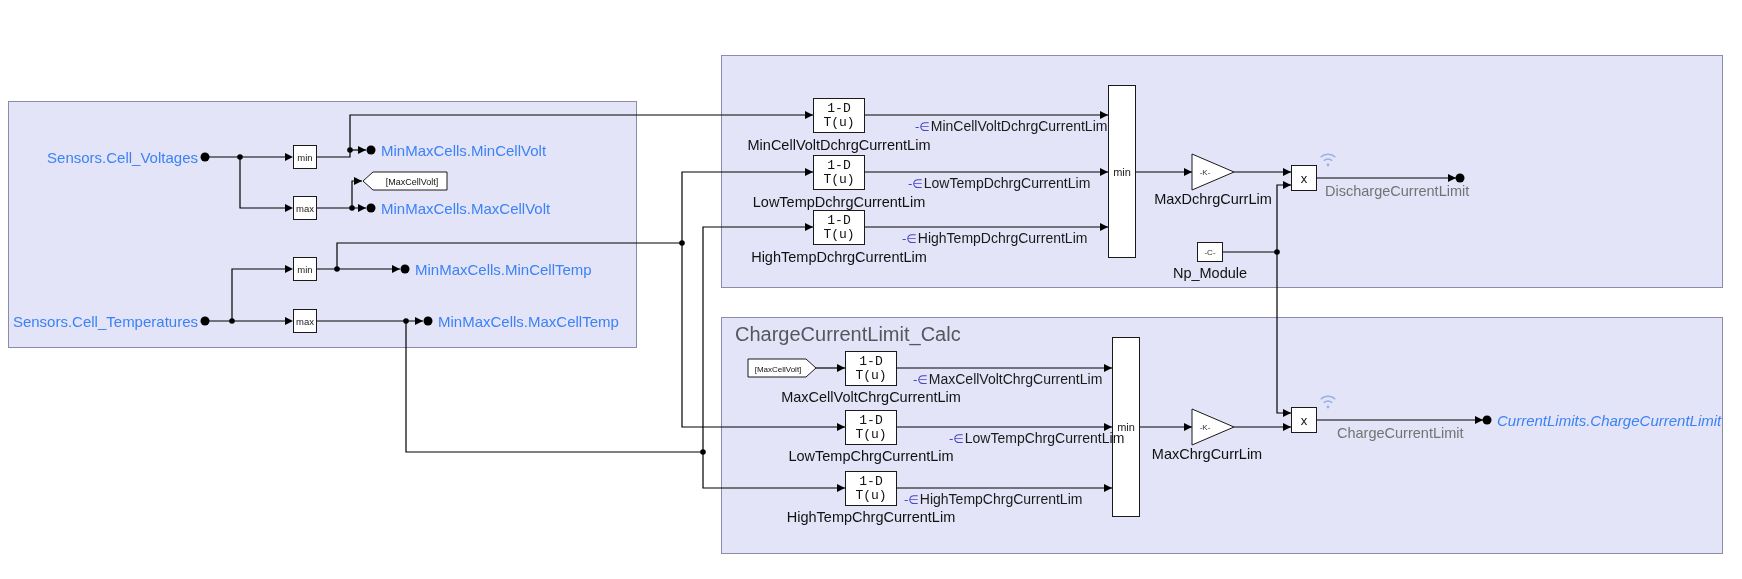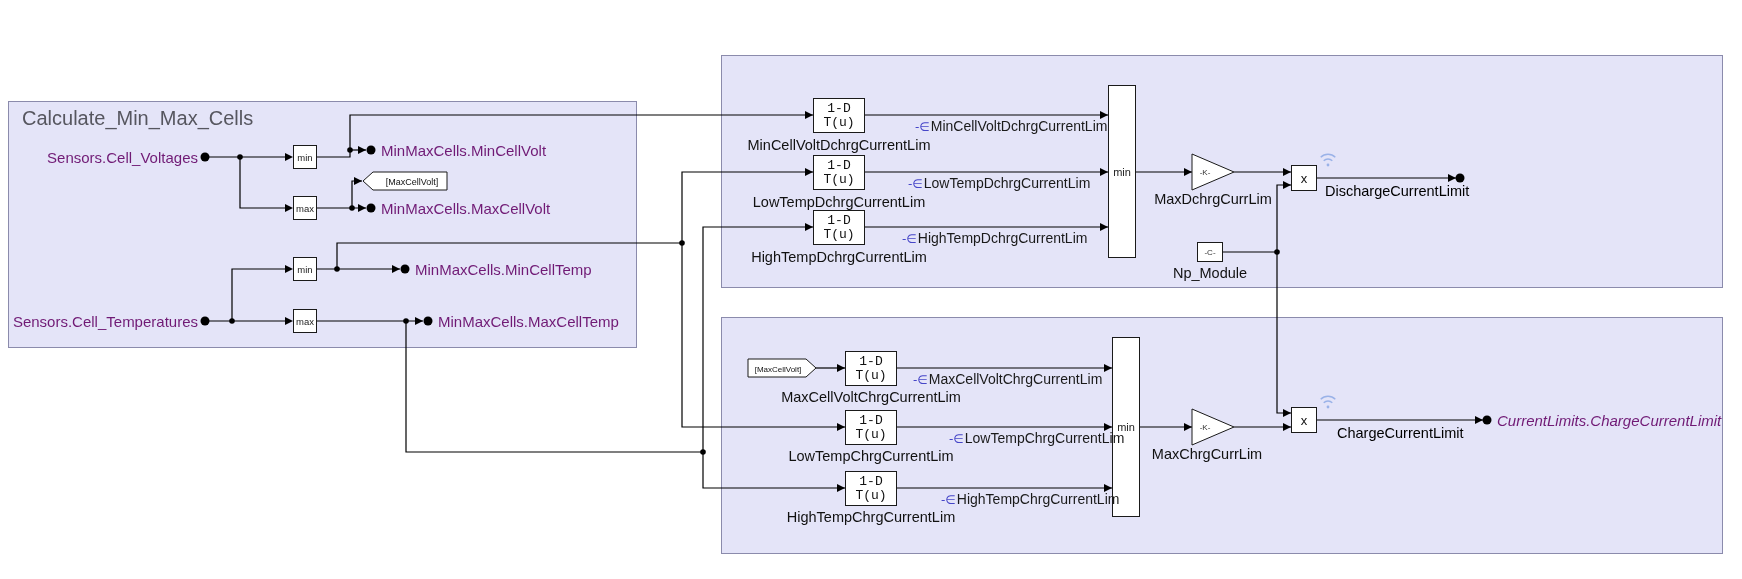--- a/index.html
+++ b/index.html
@@ -8,24 +8,24 @@
   .ssbox{position:absolute;background:#e4e4f8;border:1px solid #8b8bac;box-sizing:border-box;}
   .ssbox-title{position:absolute;font-size:20px;color:#56565f;white-space:nowrap;}
   .blk{position:absolute;background:#ffffff;border:1px solid #1a1a1a;box-sizing:border-box;
        display:flex;align-items:center;justify-content:center;color:#111;}
   .lut{flex-direction:column;font-size:13px;line-height:1.05;font-family:Liberation Mono, monospace;}
   .mm{font-size:9.5px;color:#222;}
   .minv{font-size:11px;color:#222;}
   .prod{font-size:13px;color:#111;}
   .cst{font-size:8px;color:#333;}
   .bname{position:absolute;transform:translateX(-50%);font-size:14.5px;color:#111;white-space:nowrap;}
-  .plabel{position:absolute;font-size:15px;color:#701a75;white-space:nowrap;}
+  .plabel{position:absolute;font-size:15px;color:#3b82f6;white-space:nowrap;}
   .siglabel{position:absolute;font-size:14px;color:#1a1a1a;white-space:nowrap;}
   .siglabel .mk{color:#4646c8;font-size:12px;font-family:"DejaVu Sans",sans-serif;margin-right:1px;}
-  .wirelabel{position:absolute;font-size:14.5px;color:#000000;white-space:nowrap;}
+  .wirelabel{position:absolute;font-size:14.5px;color:#737373;white-space:nowrap;}
   svg.overlay{position:absolute;left:0;top:0;pointer-events:none;}
   svg text{font-family:"Liberation Sans","DejaVu Sans",sans-serif;}
 </style>
 </head>
 <body>
 
 <div class="canvas">
 
   <div class="ssbox" style="left:8px;top:101px;width:629px;height:247px;"></div>
   <div class="ssbox" style="left:721px;top:55px;width:1002px;height:233px;"></div>
@@ -143,21 +143,21 @@
         <path d="M 1320.7,157.2 A 10.4,10.4 0 0 1 1335.3,157.2"></path>
       </g>
       <g>
         <circle cx="1328" cy="407" r="1.4" fill="#9ab2e8" stroke="none"></circle>
         <path d="M 1323.7,402.7 A 6.2,6.2 0 0 1 1332.3,402.7"></path>
         <path d="M 1320.7,399.2 A 10.4,10.4 0 0 1 1335.3,399.2"></path>
       </g>
     </g>
   </svg>
 
-  <div class="ssbox-title" style="left:22px;top:107px;">Calculate_Min_Max_Cells</div>
+  <div class="ssbox-title" style="left:735px;top:323px;">ChargeCurrentLimit_Calc</div>
 
   <div class="blk mm" style="left:293px;top:145px;width:24px;height:24px;">
       <span>min</span>
     </div>
   <div class="blk mm" style="left:293px;top:196px;width:24px;height:24px;">
       <span>max</span>
     </div>
   <div class="blk mm" style="left:293px;top:257px;width:24px;height:24px;">
       <span>min</span>
     </div>
@@ -235,20 +235,20 @@
   </div>
   <div class="siglabel" style="left:902px;top:230px;">
     <span class="mk">-∈</span><span>HighTempDchrgCurrentLim</span>
   </div>
   <div class="siglabel" style="left:913px;top:371px;">
     <span class="mk">-∈</span><span>MaxCellVoltChrgCurrentLim</span>
   </div>
   <div class="siglabel" style="left:909px;top:430px;margin-left:40px;">
     <span class="mk">-∈</span><span>LowTempChrgCurrentLim</span>
   </div>
-  <div class="siglabel" style="left:904px;top:491px;margin-left:37px;">
+  <div class="siglabel" style="left:904px;top:491px;">
     <span class="mk">-∈</span><span>HighTempChrgCurrentLim</span>
   </div>
 
   <div class="wirelabel" style="left:1325px;top:183px;">DischargeCurrentLimit</div>
   <div class="wirelabel" style="left:1337px;top:425px;">ChargeCurrentLimit</div>
 
 </div>
 
 </body></html>

